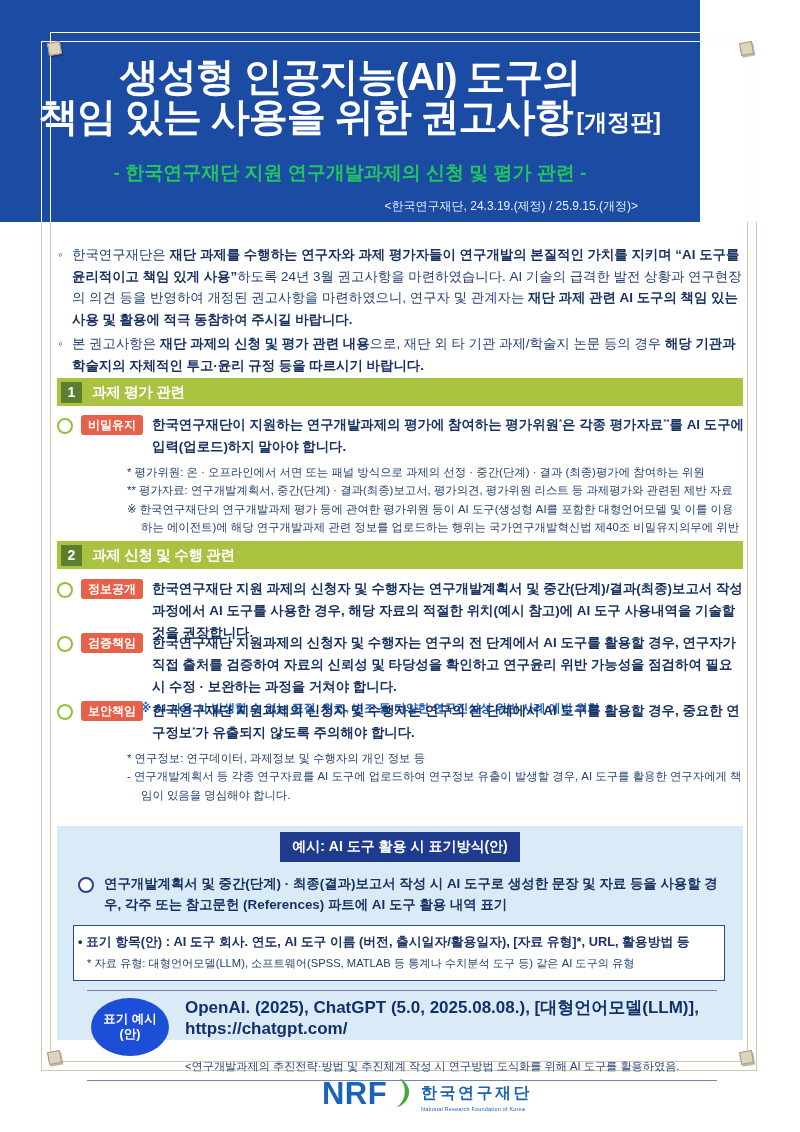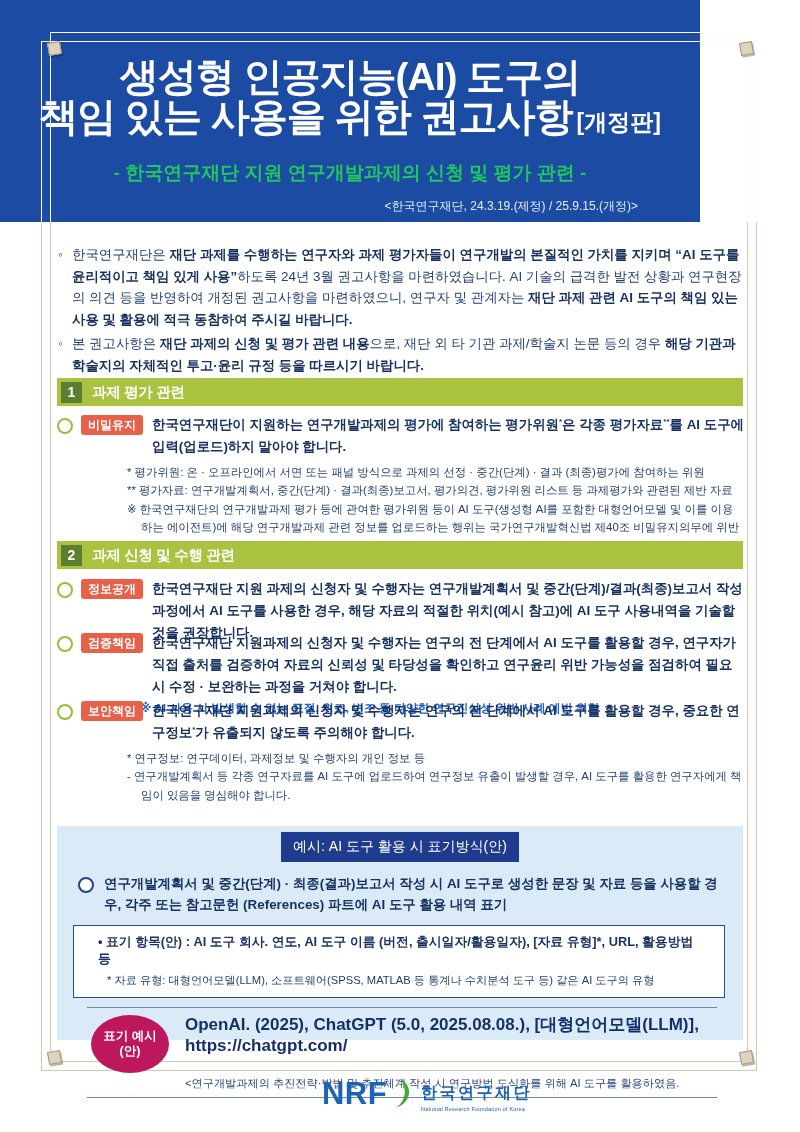--- a/index.html
+++ b/index.html
@@ -59,29 +59,29 @@
   .ibadge { flex:none; margin:1px 9px 0 8px; background:#e6604a; color:#ffffff; font-size:12px;
     font-weight:700; padding:2.5px 7px; border-radius:3px; line-height:1.25; white-space:nowrap; }
   .itext { flex:1; font-size:13.4px; font-weight:700; color:#1a3364; line-height:1.64; }
   .inotes { margin:5px 0 0 70px; font-size:11.4px; color:#23406e; line-height:1.62; }
   .inote { padding-left:14px; text-indent:-14px; }
   .bluenote { margin:3px 0 0 83px; color:#1f5fc4; font-weight:700; font-size:11.8px; }
   
   .example { position:absolute; left:57px; top:826px; width:686px; height:214px;
     background:#daeaf7; box-sizing:border-box; }
   .ex-title { width:max-content; margin:6px auto 0; background:#1e3b8e; color:#ffffff;
-    font-size:14px; font-weight:400; padding:6px 12px; }
+    font-size:14px; font-weight:700; padding:6px 12px; }
   .ex-bullet { display:flex; margin:11px 14px 0 21px; }
   .ex-text { margin-left:10px; font-size:13.4px; font-weight:700; color:#1a3364; line-height:1.6; }
-  .ex-box { margin:9px 18px 0 16px; background:#ffffff; border:1.5px solid #2d4a8d; padding:8px 24px 9px; }
+  .ex-box { margin:9px 18px 0 16px; background:#ffffff; border:1.5px solid #2d4a8d; padding:8px 4px 9px; }
   .ex-box .l1 { font-size:12.8px; font-weight:700; color:#1a3364; }
   .ex-box .l2 { font-size:11.2px; color:#23406e; margin:5px 0 0 9px; }
   .ex-sample { display:flex; align-items:center; margin:9px 26px 0 30px;
     border-top:1.5px solid #7089ae; border-bottom:1.5px solid #7089ae; padding:5px 0; }
-  .ex-ell { flex:none; width:78px; height:58px; border-radius:50%; background:#be185d; color:#ffffff;
+  .ex-ell { flex:none; width:78px; height:58px; border-radius:50%; background:#1d4ed8; color:#ffffff;
     font-size:12.5px; font-weight:700; display:flex; flex-direction:column; align-items:center;
     justify-content:center; line-height:1.25; margin:0 16px 16px 4px; }
   .ex-cit { font-size:17px; font-weight:700; color:#14306b; }
   .ex-desc { font-size:11.2px; color:#2a4576; margin-top:19px; line-height:1.5; }
   
   .footer { position:absolute; left:0; top:1078px; width:800px;
     display:flex; justify-content:center; align-items:flex-start; gap:7px;padding-left:27px; }
   .nrf-word { font-size:31px; font-weight:800; color:#1b64b4; letter-spacing:0.5px; line-height:1; }
   .nrf-swoosh { margin-top:-2px; }
   .nrf-col { display:flex; flex-direction:column; margin-top:5px; }

